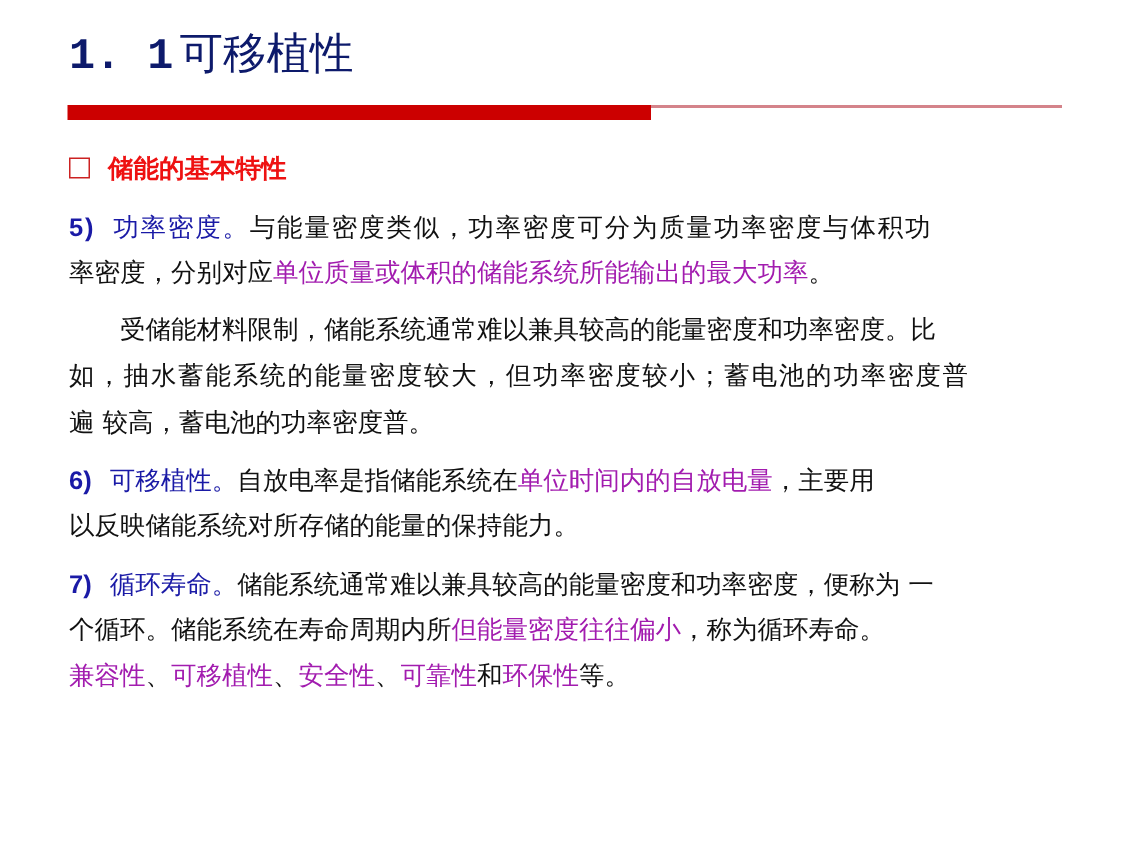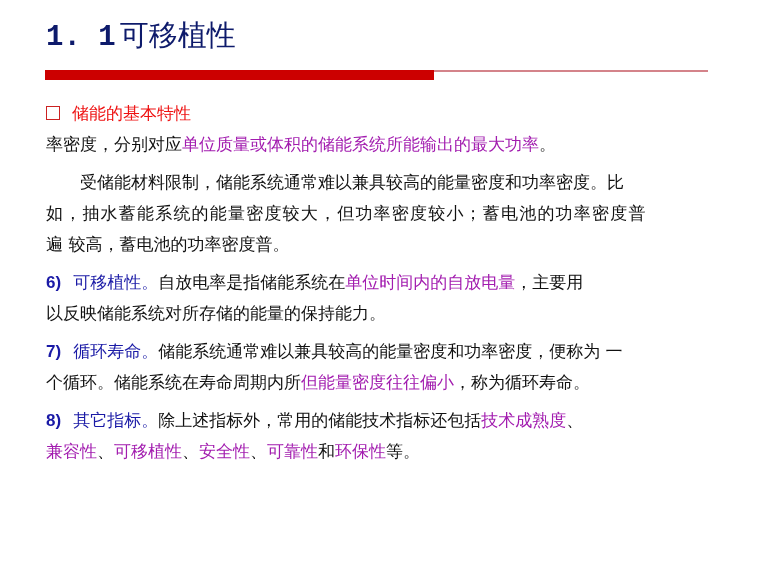--- a/index.html
+++ b/index.html
@@ -5,21 +5,21 @@
   html, body { margin: 0; padding: 0; background: #ffffff; }
   body { width: 760px; height: 570px; position: relative; overflow: hidden;
          font-family: "DejaVu Sans", "Liberation Sans", sans-serif; }
   .title { position: absolute; left: 46px; top: 16px; font-size: 29px; color: #0d1a6b;
            font-weight: normal; letter-spacing: 0px; white-space: nowrap; }
   .title .num { font-family: Liberation Mono, monospace; font-weight: bold; margin-right: 4px; }
   .bar-thick { position: absolute; left: 45px; top: 70px; width: 389px; height: 10px; background: #cc0000; }
   .bar-thin { position: absolute; left: 434px; top: 70px; width: 274px; height: 2px; background: #d4838a; }
   .content { position: absolute; left: 46px; top: 98px; width: 668px; font-size: 17px; color: #111; }
   .line { height: 31px; line-height: 31px; white-space: nowrap; }
-  .sec { color: #ee1111; }
+  .sec { color: #ee1111; font-weight: bold; }
   .sec .box { display: inline-block; width: 12px; height: 12px; border: 1px solid #cc2222; margin-right: 12px; vertical-align: -1px; }
   .blue { color: #1a1aa6; }
   .num-b { color: #1a1aa6; font-family: "Liberation Sans", sans-serif; font-weight: bold; margin-right: 12px; }
   .red { color: #a21caf; }
   .gap { margin-top: 7px; }
   .indent { padding-left: 34px; }
   .just { letter-spacing: 1.2px; }
 </style>
 </head>
 <body>
@@ -28,38 +28,38 @@
   <span class="num">1. 1</span><span>可移植性</span>
 </div>
 <div class="bar-thick"></div>
 <div class="bar-thin"></div>
 
 <div class="content">
   <div class="line sec">
     <span class="box"></span><span>储能的基本特性</span>
   </div>
 
+  <div class="line gap just">
+    <span class="num-b">5)</span><span class="blue">功率密度。</span><span>与能量密度类似，功率密度可分为质量功率密度与体积功</span>
+  </div>
   <div class="line">
     <span>率密度，分别对应</span><span class="red">单位质量或体积的储能系统所能输出的最大功率</span><span>。</span>
   </div>
   <div class="line gap indent">受储能材料限制，储能系统通常难以兼具较高的能量密度和功率密度。比</div>
   <div class="line just">如，抽水蓄能系统的能量密度较大，但功率密度较小；蓄电池的功率密度普</div>
   <div class="line">遍 较高，蓄电池的功率密度普。</div>
 
   <div class="line gap">
     <span class="num-b">6)</span><span class="blue">可移植性。</span><span>自放电率是指储能系统在</span><span class="red">单位时间内的自放电量</span><span>，主要用</span>
   </div>
   <div class="line">以反映储能系统对所存储的能量的保持能力。</div>
 
   <div class="line gap">
     <span class="num-b">7)</span><span class="blue">循环寿命。</span><span>储能系统通常难以兼具较高的能量密度和功率密度，便称为 一</span>
   </div>
   <div class="line">
     <span>个循环。储能系统在寿命周期内所</span><span class="red">但能量密度往往偏小</span><span>，称为循环寿命。</span>
   </div>
 
-  <div class="line gap">
-    <span class="num-b">8)</span><span class="blue">其它指标。</span><span>除上述指标外，常用的储能技术指标还包括</span><span class="red">技术成熟度</span><span>、</span>
-  </div>
   <div class="line">
     <span class="red">兼容性</span><span>、</span><span class="red">可移植性</span><span>、</span><span class="red">安全性</span><span>、</span><span class="red">可靠性</span><span>和</span><span class="red">环保性</span><span>等。</span>
   </div>
 </div>
 
 </body></html>

